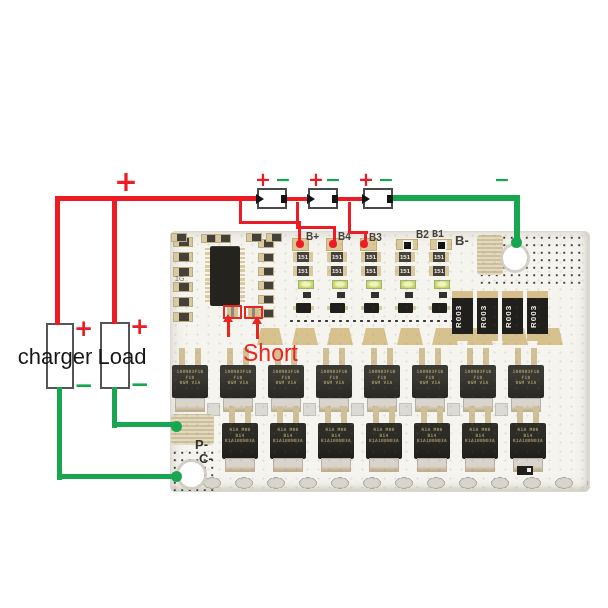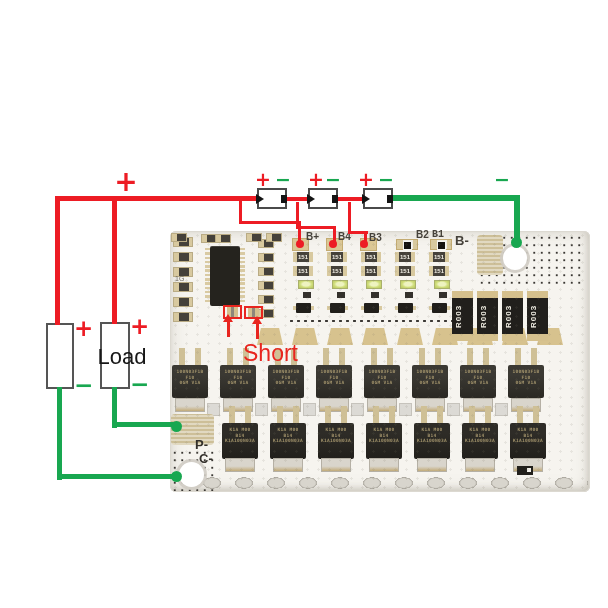--- a/index.html
+++ b/index.html
@@ -138,20 +138,21 @@
   <span class="mark mp" style="left:357px;top:170px;font-size:19px;">+</span>
   <span class="mark mm" style="left:377px;top:170px;font-size:19px;">−</span>
   <span class="mark mm" style="left:493px;top:170px;font-size:19px;">−</span>
   <span class="mark mp" style="left:74px;top:317px;font-size:23px;">+</span>
   <span class="mark mp" style="left:130px;top:315px;font-size:23px;">+</span>
   <span class="mark mm" style="left:74px;top:374px;font-size:23px;">−</span>
   <span class="mark mm" style="left:130px;top:373px;font-size:23px;">−</span>
 
   <div class="devbox" style="left:46px;top:323px;width:28px;height:66px;"></div>
   <div class="devbox" style="left:100px;top:322px;width:30px;height:67px;"></div>
+  <div class="devlabel" style="left:10px;top:344px;width:90px;">charger</div>
   <div class="devlabel" style="left:92px;top:344px;width:60px;">Load</div>
 
   <div id="board">
 
     <div class="ic abs"></div>
 
     <div class="lres abs" style="left:3px;top:6px;"></div>
     <div class="lres abs" style="left:3px;top:21px;"></div>
     <div class="lres abs" style="left:3px;top:36px;"></div>
     <div class="lres abs" style="left:3px;top:51px;"></div>

